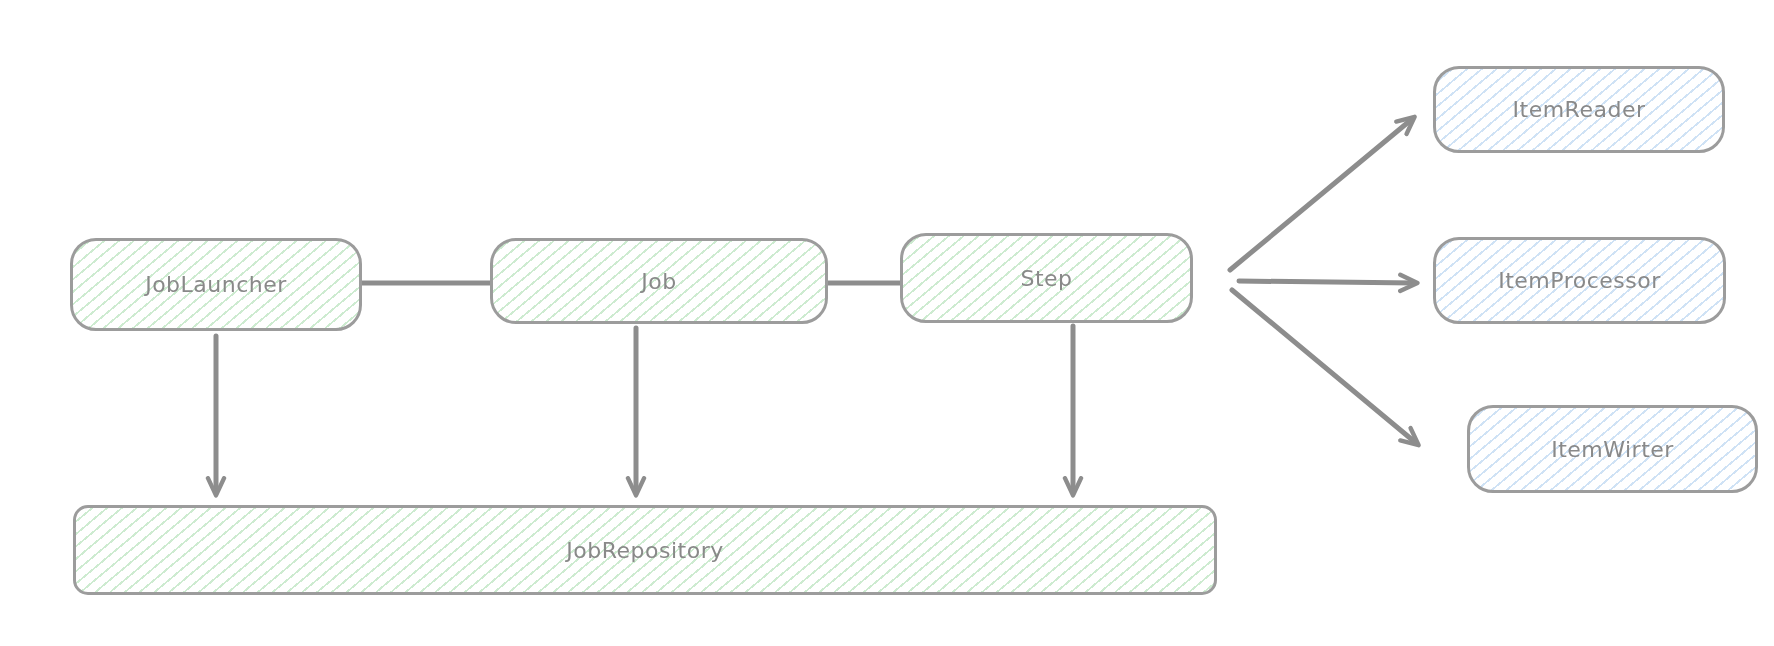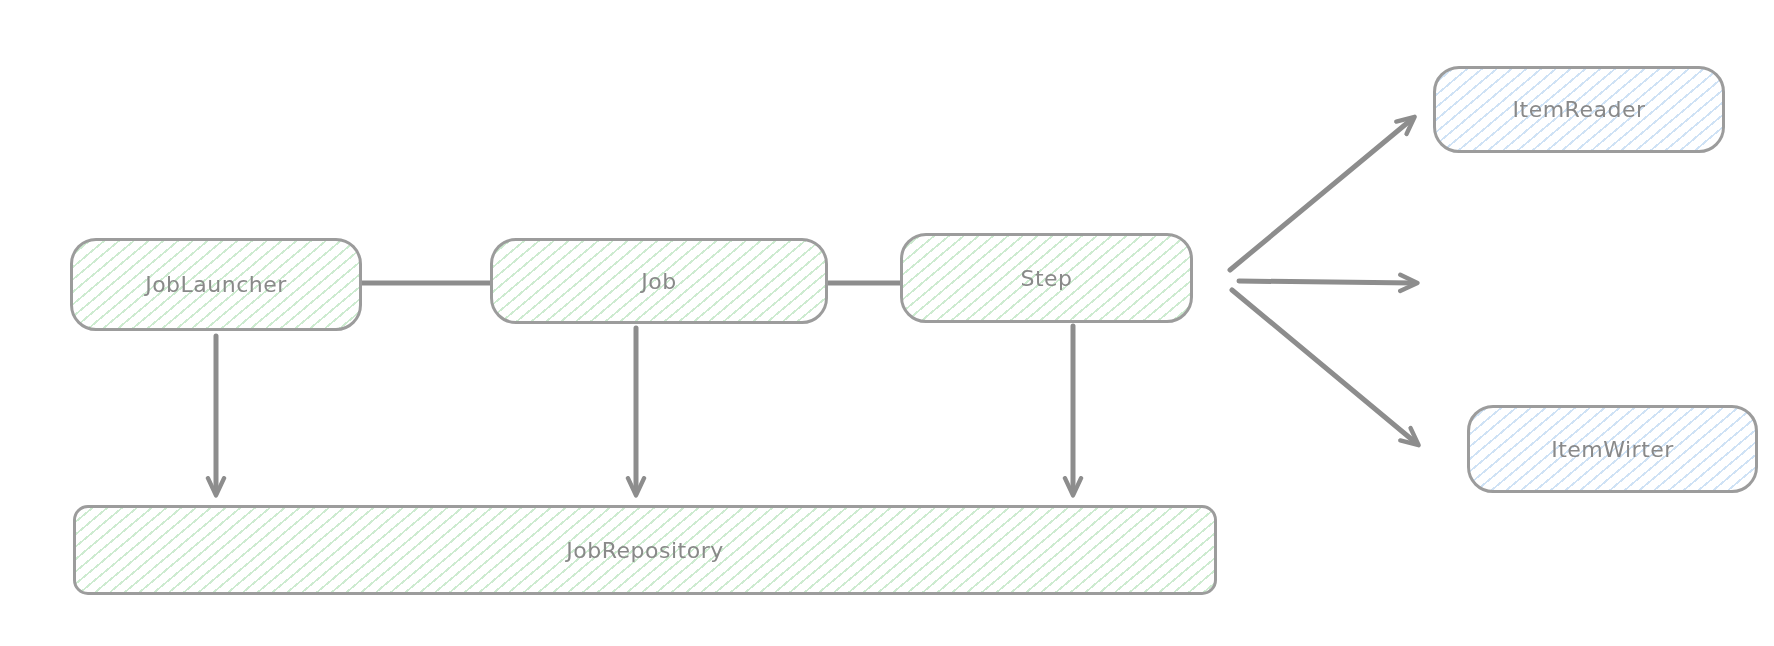--- a/index.html
+++ b/index.html
@@ -90,20 +90,23 @@
   </div>
 
   <div class="node fill-green n-step">
     <span class="node-label">Step</span>
   </div>
 
   <div class="node fill-blue n-itemreader">
     <span class="node-label">ItemReader</span>
   </div>
 
+  <div class="node fill-blue n-itemprocessor">
+    <span class="node-label">ItemProcessor</span>
+  </div>
 
   <div class="node fill-blue n-itemwriter">
     <span class="node-label">ItemWirter</span>
   </div>
 
   <div class="node fill-green n-jobrepository">
     <span class="node-label">JobRepository</span>
   </div>
 
 </div>

